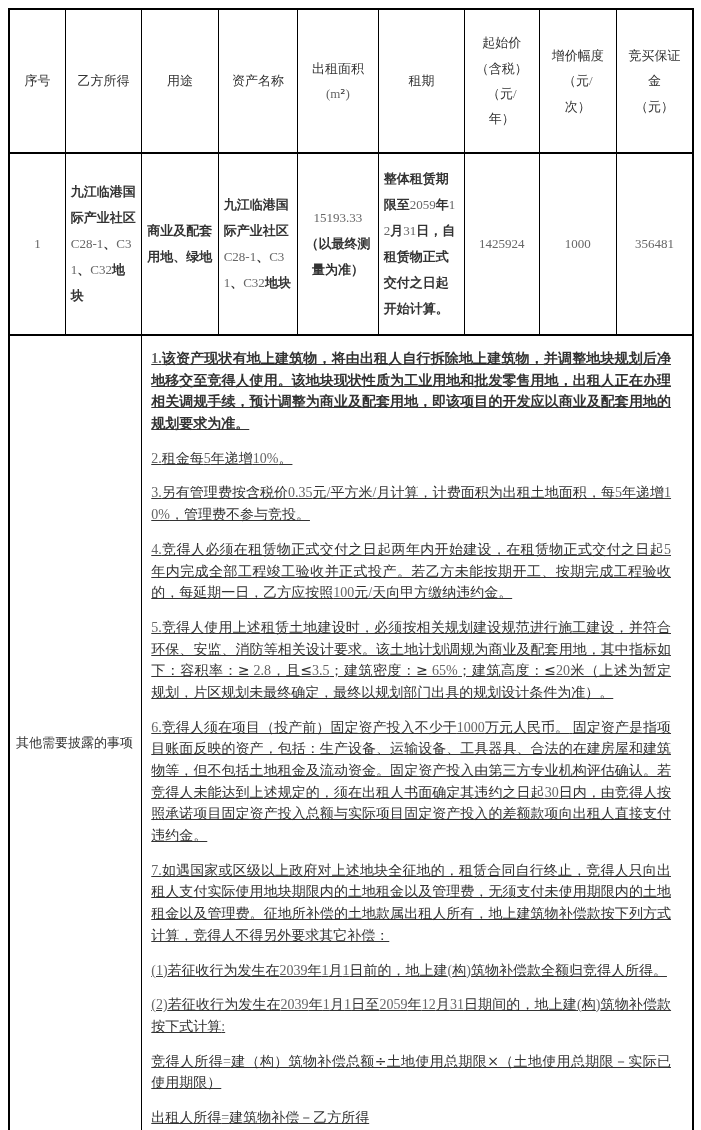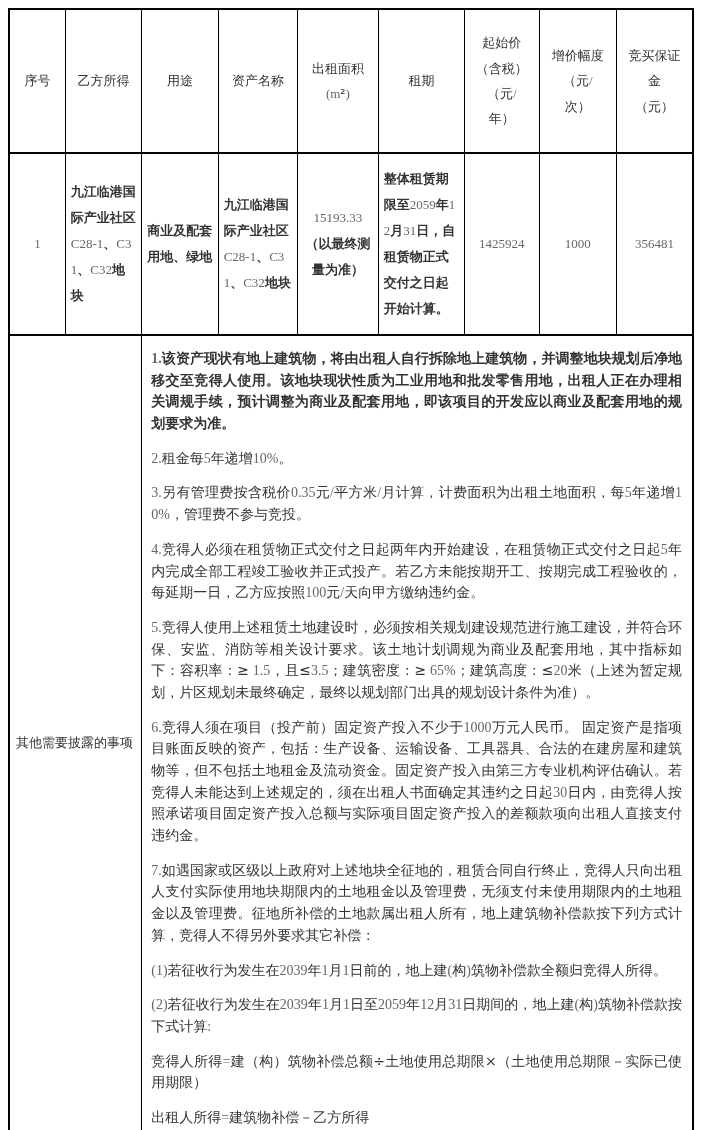--- a/index.html
+++ b/index.html
@@ -59,21 +59,21 @@
     padding: 4px 4px 4px 6px;
     line-height: 1.6;
     font-size: 13px;
   }
   td.disclosure-body {
     vertical-align: top;
     padding: 12px 10px 8px 9px;
     font-size: 14px;
     line-height: 1.55;
   }
-  td.disclosure-body p { margin: 0 0 13px 0; word-break: break-all; text-align: justify; }
+  td.disclosure-body p { margin: 0 11px 13px 0; word-break: break-all; text-align: justify; text-decoration: underline; }
   td.disclosure-body p.bold { font-weight: bold; }
 
   
   .asc {
     font-family: "Liberation Serif", "DejaVu Serif", serif;
     color: #666666;
   }
   tr.row-data td .asc { font-weight: normal; }
 </style>
 </head>
@@ -126,21 +126,21 @@
       <td class="c-center num-cell"><span class="asc">356481</span></td>
     </tr>
 
     <tr class="row-disclosure">
       <td class="disclosure-label" colspan="2">其他需要披露的事项</td>
       <td class="disclosure-body" colspan="7">
         <p class="bold"><span class="asc">1.</span>该资产现状有地上建筑物，将由出租人自行拆除地上建筑物，并调整地块规划后净地移交至竞得人使用。该地块现状性质为工业用地和批发零售用地，出租人正在办理相关调规手续，预计调整为商业及配套用地，即该项目的开发应以商业及配套用地的规划要求为准。</p>
         <p><span class="asc">2.</span>租金每<span class="asc">5</span>年递增<span class="asc">10%</span>。</p>
         <p><span class="asc">3.</span>另有管理费按含税价<span class="asc">0.35</span>元<span class="asc">/</span>平方米<span class="asc">/</span>月计算，计费面积为出租土地面积，每<span class="asc">5</span>年递增<span class="asc">10%</span>，管理费不参与竞投。</p>
         <p><span class="asc">4.</span>竞得人必须在租赁物正式交付之日起两年内开始建设，在租赁物正式交付之日起<span class="asc">5</span>年内完成全部工程竣工验收并正式投产。若乙方未能按期开工、按期完成工程验收的，每延期一日，乙方应按照<span class="asc">100</span>元<span class="asc">/</span>天向甲方缴纳违约金。</p>
-        <p><span class="asc">5.</span>竞得人使用上述租赁土地建设时，必须按相关规划建设规范进行施工建设，并符合环保、安监、消防等相关设计要求。该土地计划调规为商业及配套用地，其中指标如下：容积率：≥<span class="asc"> 1.5</span>，且≤<span class="asc">3.5</span>；建筑密度：≥<span class="asc"> 65%</span>；建筑高度：≤<span class="asc">20</span>米（上述为暂定规划，片区规划未最终确定，最终以规划部门出具的规划设计条件为准）。</p>
+        <p><span class="asc">5.</span>竞得人使用上述租赁土地建设时，必须按相关规划建设规范进行施工建设，并符合环保、安监、消防等相关设计要求。该土地计划调规为商业及配套用地，其中指标如下：容积率：≥<span class="asc"> 2.8</span>，且≤<span class="asc">3.5</span>；建筑密度：≥<span class="asc"> 65%</span>；建筑高度：≤<span class="asc">20</span>米（上述为暂定规划，片区规划未最终确定，最终以规划部门出具的规划设计条件为准）。</p>
         <p><span class="asc">6.</span>竞得人须在项目（投产前）固定资产投入不少于<span class="asc">1000</span>万元人民币。<span class="asc"> </span>固定资产是指项目账面反映的资产，包括：生产设备、运输设备、工具器具、合法的在建房屋和建筑物等，但不包括土地租金及流动资金。固定资产投入由第三方专业机构评估确认。若竞得人未能达到上述规定的，须在出租人书面确定其违约之日起<span class="asc">30</span>日内，由竞得人按照承诺项目固定资产投入总额与实际项目固定资产投入的差额款项向出租人直接支付违约金。</p>
         <p><span class="asc">7.</span>如遇国家或区级以上政府对上述地块全征地的，租赁合同自行终止，竞得人只向出租人支付实际使用地块期限内的土地租金以及管理费，无须支付未使用期限内的土地租金以及管理费。征地所补偿的土地款属出租人所有，地上建筑物补偿款按下列方式计算，竞得人不得另外要求其它补偿：</p>
         <p><span class="asc">(1)</span>若征收行为发生在<span class="asc">2039</span>年<span class="asc">1</span>月<span class="asc">1</span>日前的，地上建<span class="asc">(</span>构<span class="asc">)</span>筑物补偿款全额归竞得人所得。</p>
         <p><span class="asc">(2)</span>若征收行为发生在<span class="asc">2039</span>年<span class="asc">1</span>月<span class="asc">1</span>日至<span class="asc">2059</span>年<span class="asc">12</span>月<span class="asc">31</span>日期间的，地上建<span class="asc">(</span>构<span class="asc">)</span>筑物补偿款按下式计算<span class="asc">:</span></p>
         <p>竞得人所得<span class="asc">=</span>建（构）筑物补偿总额÷土地使用总期限×（土地使用总期限－实际已使用期限）</p>
         <p>出租人所得<span class="asc">=</span>建筑物补偿－乙方所得</p>
       </td>
     </tr>
   </tbody>
     </table>

